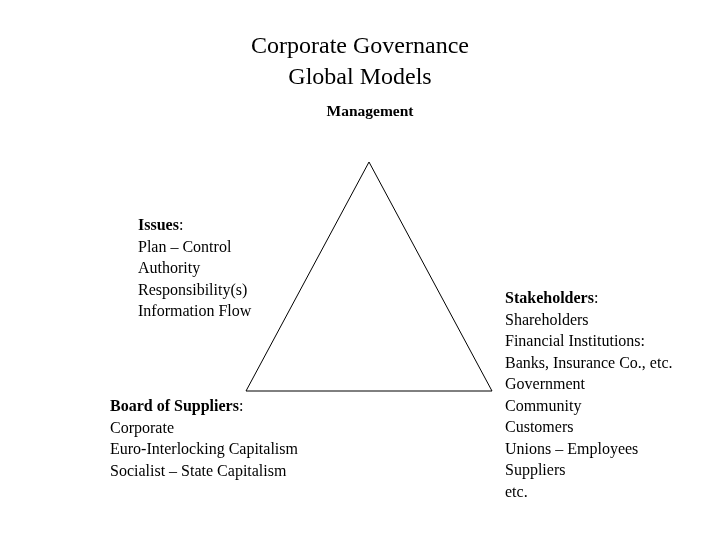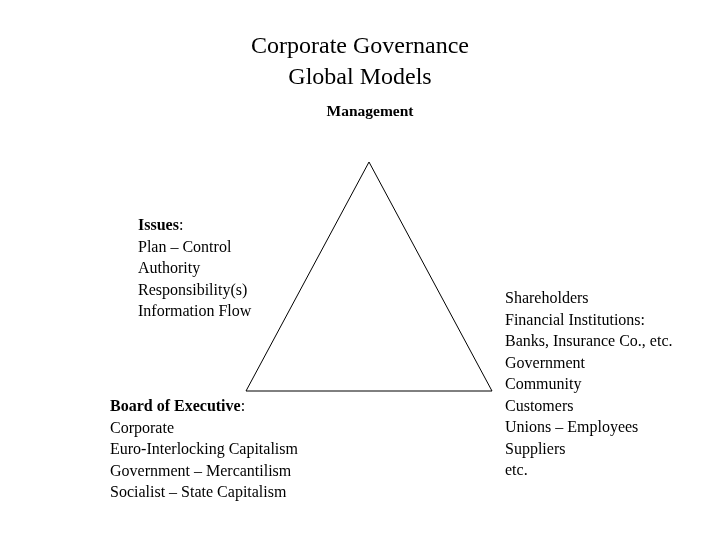--- a/index.html
+++ b/index.html
@@ -73,28 +73,28 @@
 
 <div class="block issues">
   <div class="head"><b>Issues</b><span>:</span></div>
   <div>Plan – Control</div>
   <div>Authority</div>
   <div>Responsibility(s)</div>
   <div>Information Flow</div>
 </div>
 
 <div class="block board">
-  <div class="head"><b>Board of Executive</b><span>:</span></div>
+  <div class="head"><b>Board of Suppliers</b><span>:</span></div>
   <div>Corporate</div>
   <div>Euro-Interlocking Capitalism</div>
-  <div>Government – Mercantilism</div>
   <div>Socialist – State Capitalism</div>
 </div>
 
 <div class="block stakeholders">
+  <div class="head"><b>Stakeholders</b><span>:</span></div>
   <div>Shareholders</div>
   <div>Financial Institutions:</div>
   <div>Banks, Insurance Co., etc.</div>
   <div>Government</div>
   <div>Community</div>
   <div>Customers</div>
   <div>Unions – Employees</div>
   <div>Suppliers</div>
   <div>etc.</div>
 </div>

